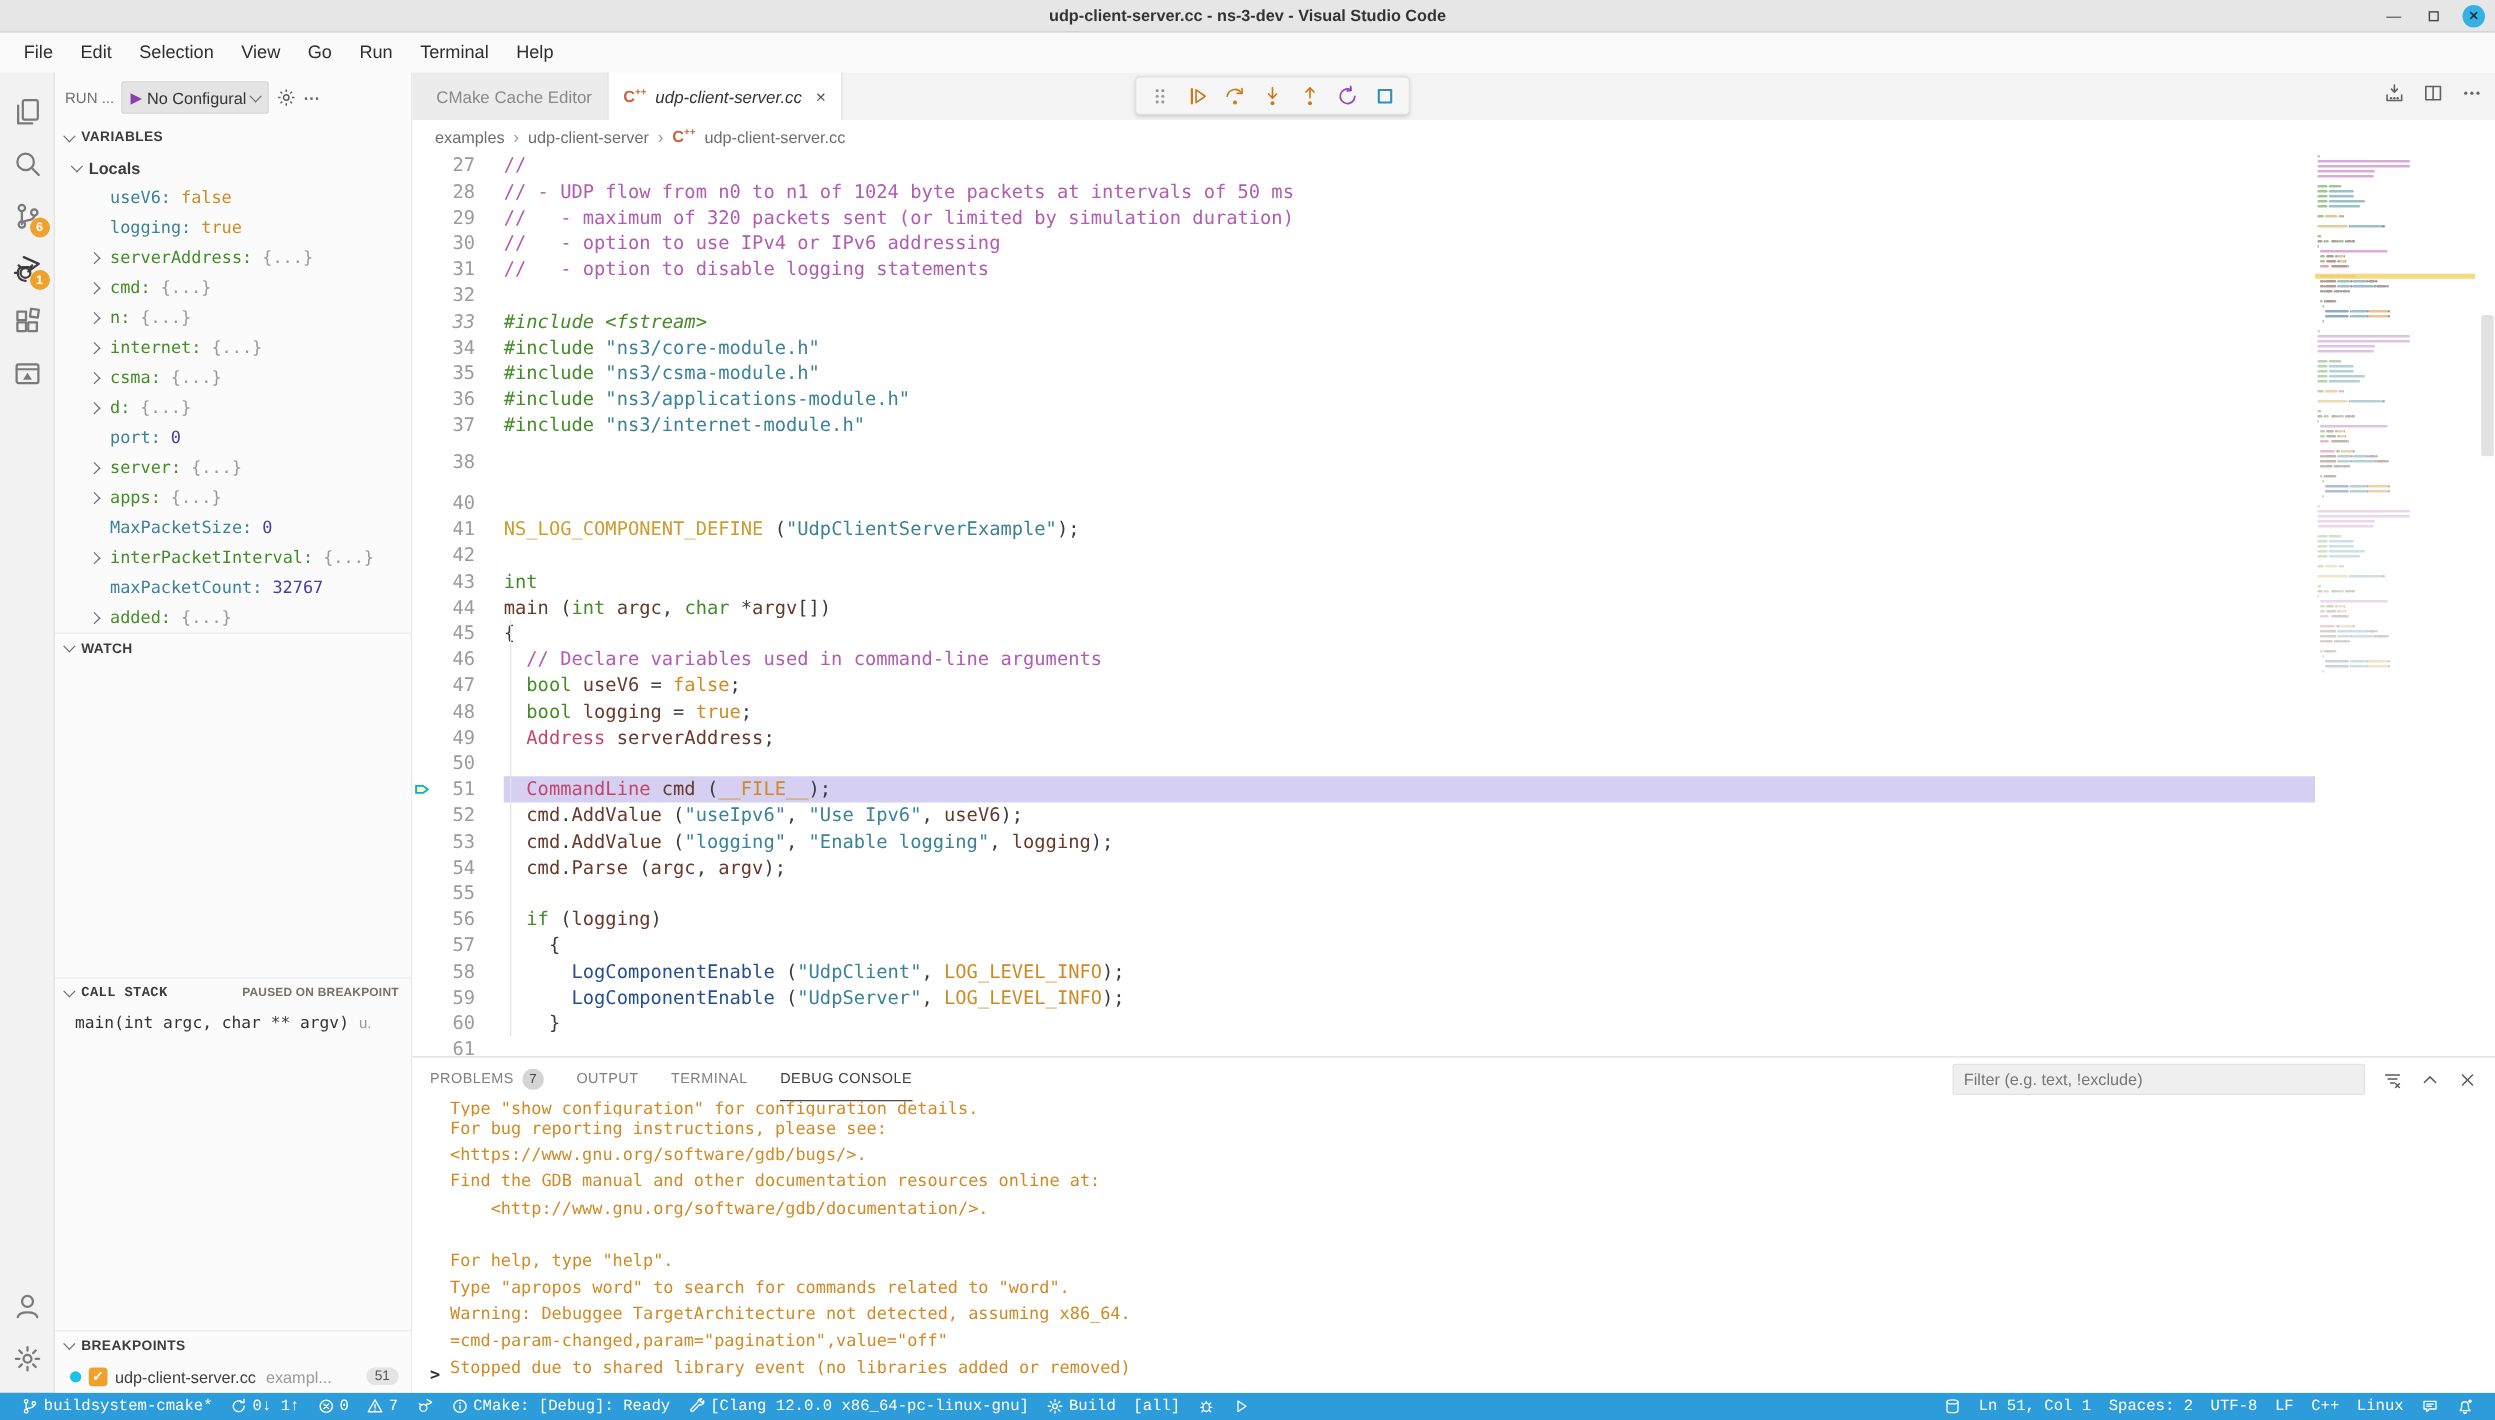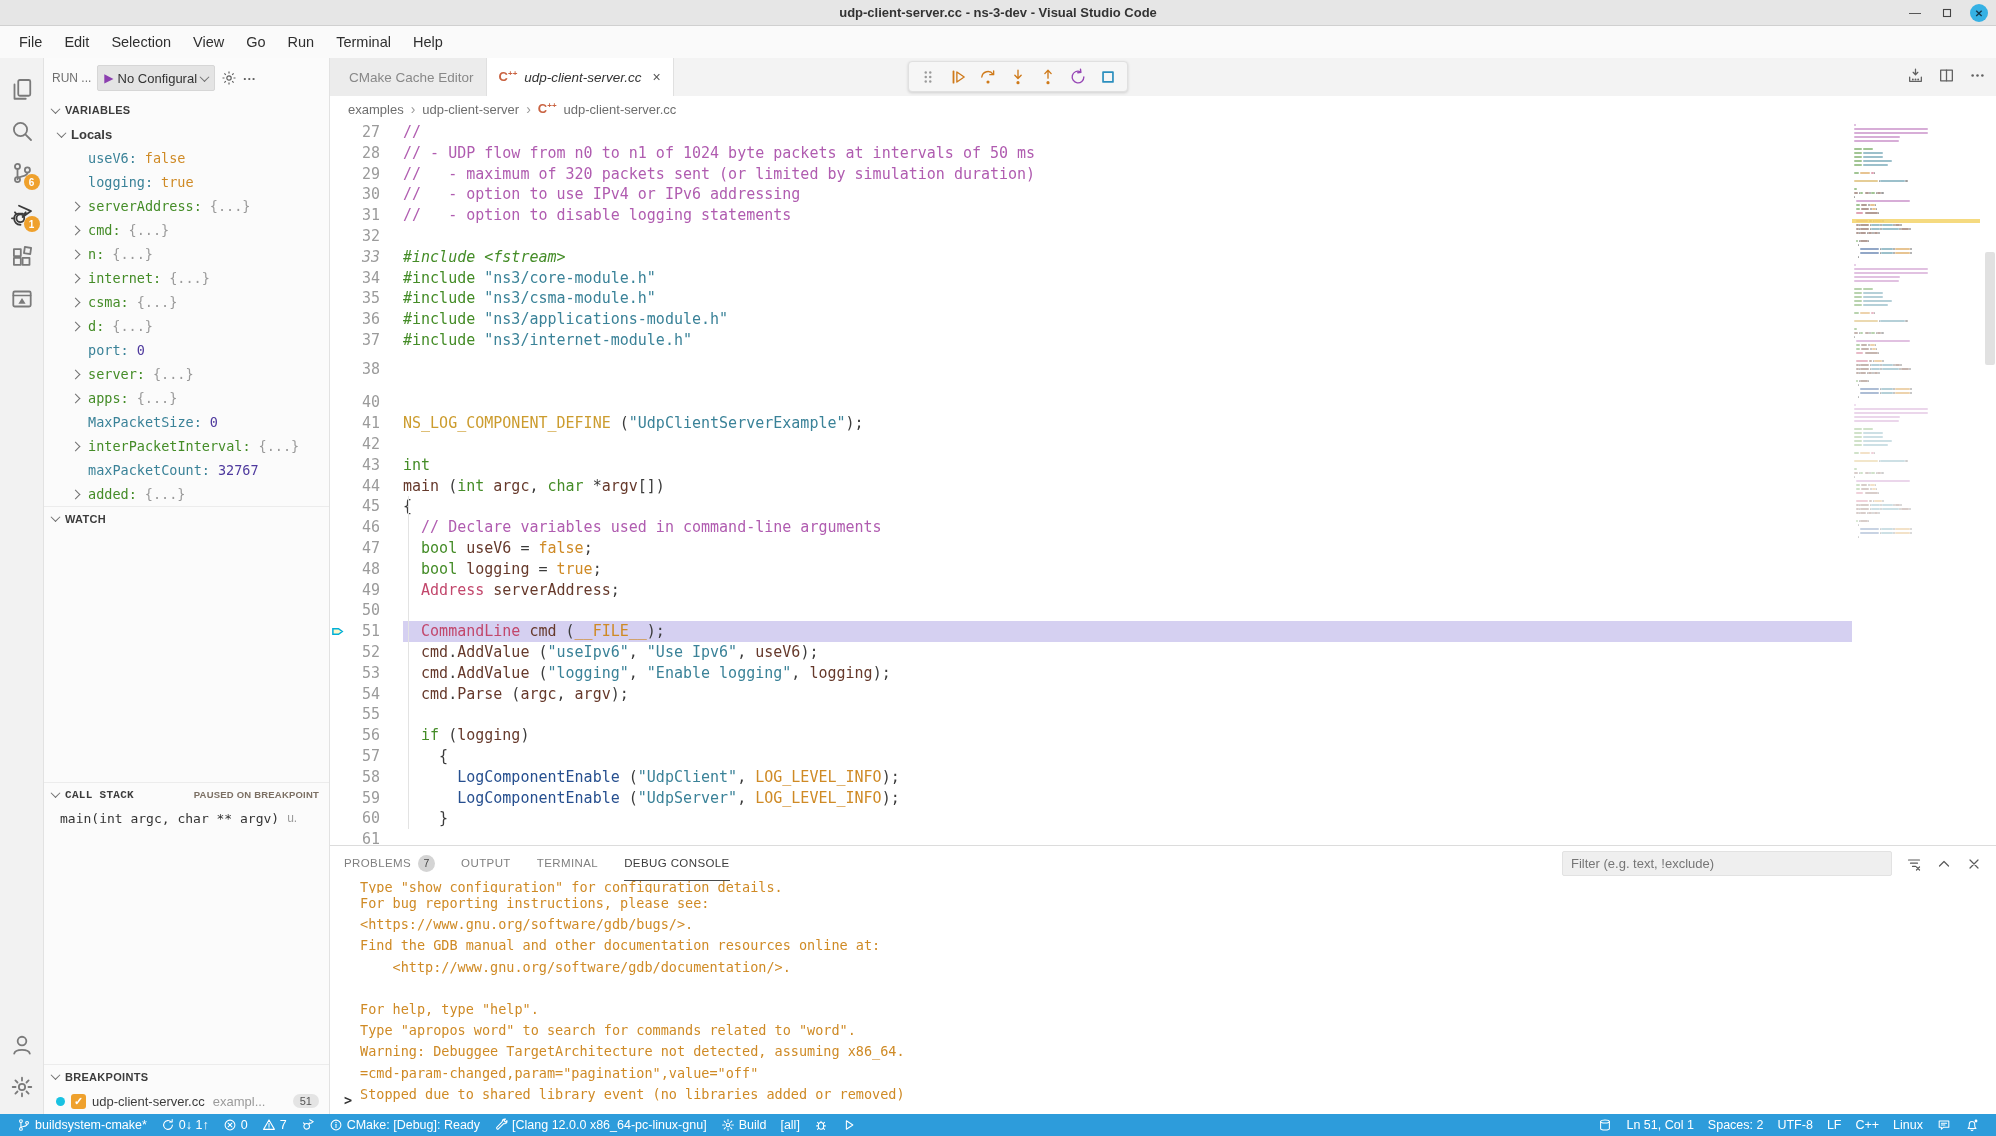--- a/index.html
+++ b/index.html
@@ -136,21 +136,21 @@
   .panel-icon { color:#5a5a5a; display:flex; align-items:center; }
   .panel-icon svg { width:16px; height:16px; }
   #console { flex:1; overflow:hidden; position:relative; padding-left:30px;
     font-family:"DejaVu Sans Mono", monospace; font-size:13.5px; color:#cf8a25; }
   .con-line { height:21.2px; line-height:21.2px; white-space:pre; }
   .con-line.clipped { height:12px; line-height:12px; overflow:hidden; margin-top:0; }
   #console-prompt { position:absolute; bottom:6px; left:14px; color:#333; font-weight:bold; }
 
   
   #statusbar { height:22px; background:#2d9cdb; color:#fff; display:flex; align-items:center;
-    font-size:12.5px; padding:0 10px; }
+    font-size:12.5px; padding:0 10px;font-family:Liberation Mono, monospace; }
   .sb-item { display:flex; align-items:center; gap:4px; padding:0 7px; white-space:nowrap; }
   .sb-item svg { width:14px; height:14px; }
   #sb-right { margin-left:auto; display:flex; align-items:center; }
 </style>
 </head>
 <body>
 
 <div id="titlebar">
   <span id="window-title">udp-client-server.cc - ns-3-dev - Visual Studio Code</span>
   <div id="win-controls">

